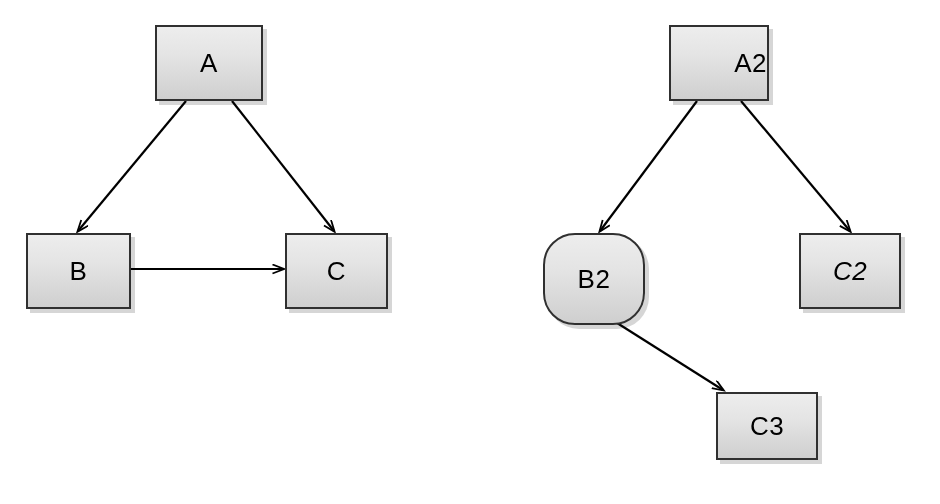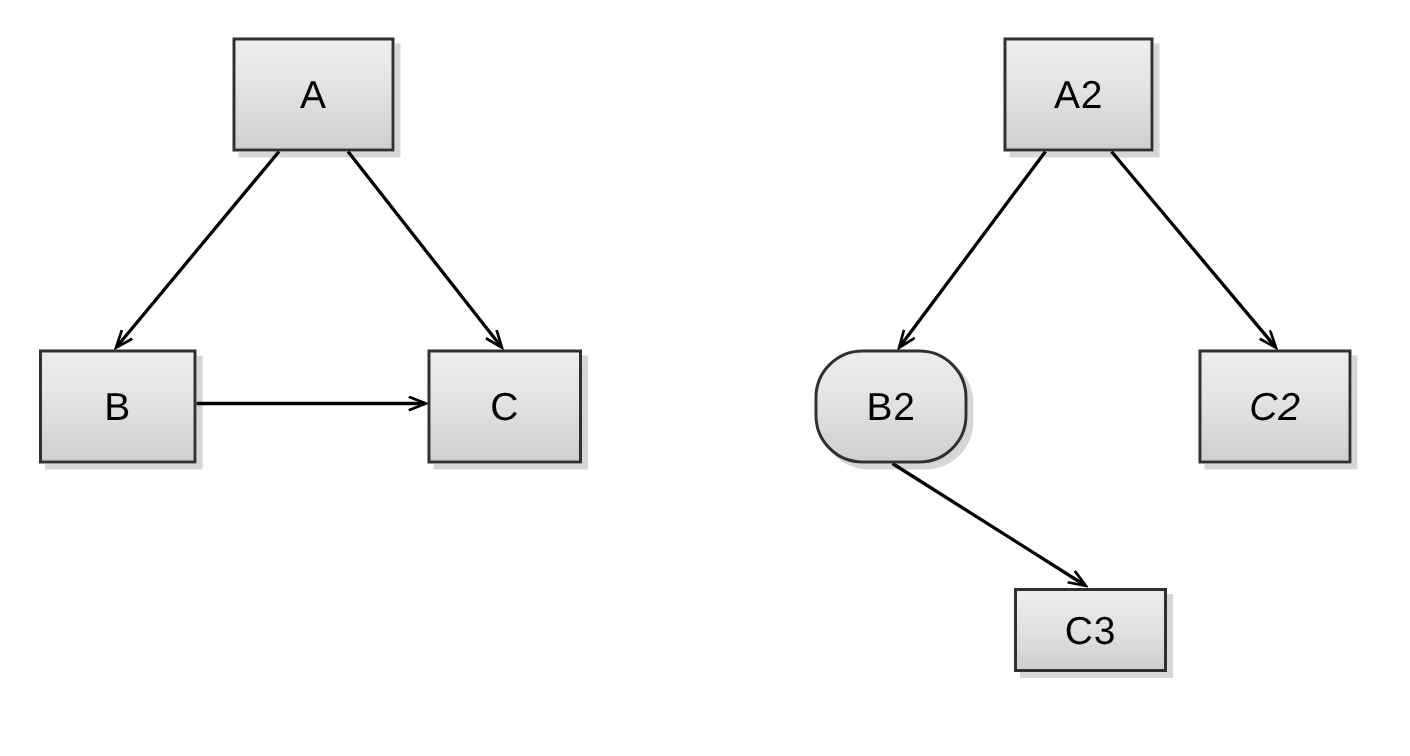--- a/index.html
+++ b/index.html
@@ -68,26 +68,26 @@
   <div class="node" style="left: 155px; top: 25px; width: 108px; height: 76px;">
     <span class="node-label">A</span>
   </div>
   <div class="node" style="left: 26px; top: 233px; width: 105px; height: 76px;">
     <span class="node-label">B</span>
   </div>
   <div class="node" style="left: 285px; top: 233px; width: 103px; height: 76px;">
     <span class="node-label">C</span>
   </div>
 
-  <div class="node" style="left: 669px; top: 25px; width: 100px; height: 76px;">
+  <div class="node" style="left: 669px; top: 25px; width: 100px; height: 76px; justify-content: flex-end;">
     <span class="node-label">A2</span>
   </div>
-  <div class="node" style="left: 543px; top: 233px; width: 102px; height: 76px; border-radius: 32px;">
+  <div class="node" style="left: 543px; top: 233px; width: 102px; height: 92px; border-radius: 32px;">
     <span class="node-label">B2</span>
   </div>
   <div class="node" style="left: 799px; top: 233px; width: 102px; height: 76px; font-style: italic;">
     <span class="node-label">C2</span>
   </div>
-  <div class="node" style="left: 676px; top: 392px; width: 102px; height: 56px;">
+  <div class="node" style="left: 716px; top: 392px; width: 102px; height: 68px;">
     <span class="node-label">C3</span>
   </div>
 
 </div>
 
 </body></html>

